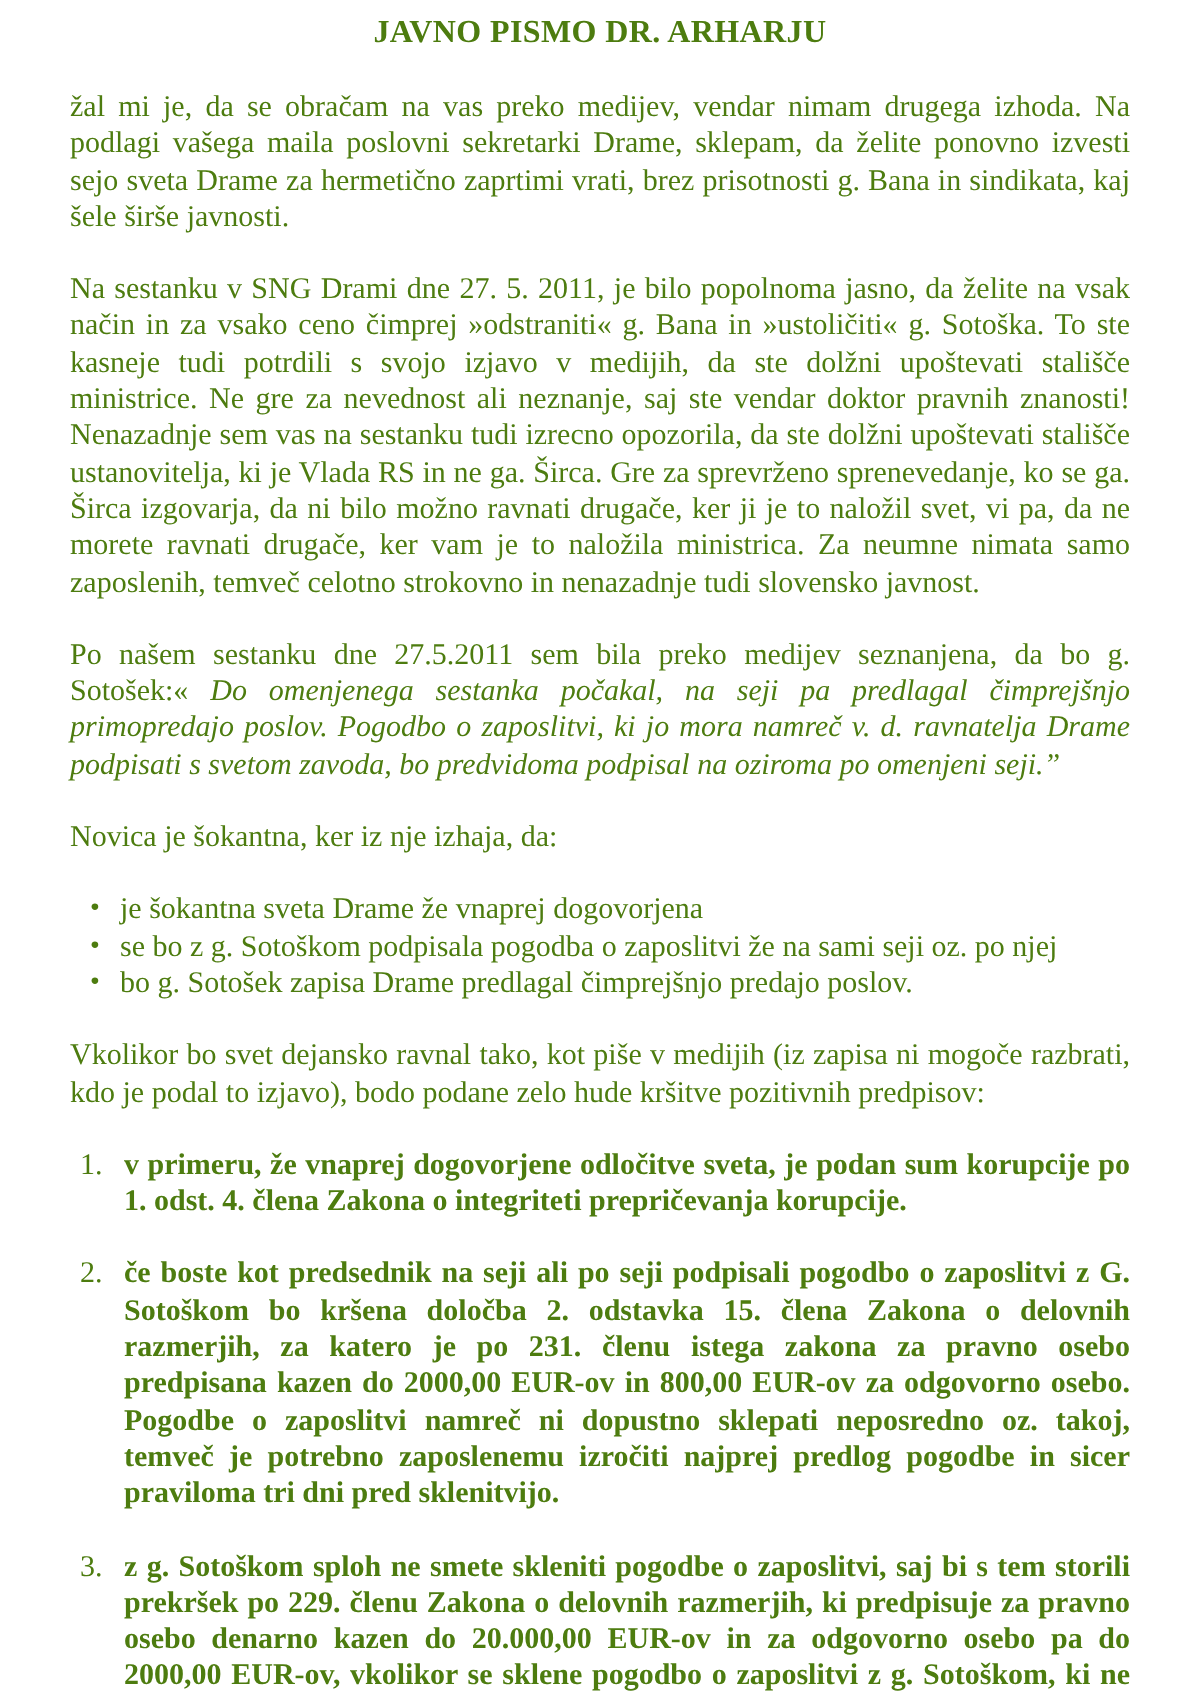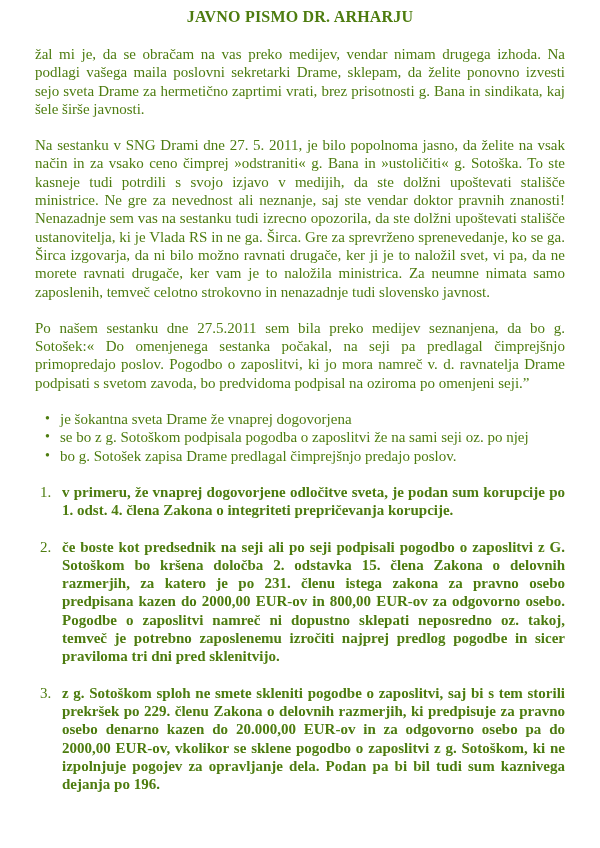--- a/index.html
+++ b/index.html
@@ -27,20 +27,21 @@
     text-align: center;
     margin: 0 0 19px 0;
     line-height: 19px;
     letter-spacing: 0.2px;
   }
   .para {
     text-align: justify;
     margin: 16px 0 18px 0;
   }
   .para .quoted {
+    font-style: italic;
   }
   ul.bullets {
     list-style: none;
     margin: 0 0 18px 0;
     padding: 0;
   }
   .bullet-item {
     display: flex;
     align-items: flex-start;
   }
@@ -86,36 +87,38 @@
 
   <p class="para">žal mi je, da se obračam na vas preko medijev, vendar nimam drugega izhoda. Na podlagi vašega maila poslovni sekretarki Drame, sklepam, da želite ponovno izvesti sejo sveta Drame za hermetično zaprtimi vrati, brez prisotnosti g. Bana in sindikata, kaj šele širše javnosti.</p>
 
   <p class="para">Na sestanku v SNG Drami dne 27. 5. 2011, je bilo popolnoma jasno, da želite na vsak način in za vsako ceno čimprej »odstraniti« g. Bana in »ustoličiti« g. Sotoška. To ste kasneje tudi potrdili s svojo izjavo v medijih, da ste dolžni upoštevati stališče ministrice. Ne gre za nevednost ali neznanje, saj ste vendar doktor pravnih znanosti! Nenazadnje sem vas na sestanku tudi izrecno opozorila, da ste dolžni upoštevati stališče ustanovitelja, ki je Vlada RS in ne ga. Širca. Gre za sprevrženo sprenevedanje, ko se ga. Širca izgovarja, da ni bilo možno ravnati drugače, ker ji je to naložil svet, vi pa, da ne morete ravnati drugače, ker vam je to naložila ministrica. Za neumne nimata samo zaposlenih, temveč celotno strokovno in nenazadnje tudi slovensko javnost.</p>
 
   <p class="para">
     <span>Po našem sestanku dne 27.5.2011 sem bila preko medijev seznanjena, da bo g. Sotošek:«</span>
     <span class="quoted">Do omenjenega sestanka počakal, na seji pa predlagal čimprejšnjo primopredajo poslov. Pogodbo o zaposlitvi, ki jo mora namreč v. d. ravnatelja Drame podpisati s svetom zavoda, bo predvidoma podpisal na oziroma po omenjeni seji.”</span>
   </p>
 
+  <p class="para">Novica je šokantna, ker iz nje izhaja, da:</p>
 
   <ul class="bullets">
     <li class="bullet-item">
       <span class="bullet-marker">•</span>
       <span class="bullet-text">je šokantna sveta Drame že vnaprej dogovorjena</span>
     </li>
     <li class="bullet-item">
       <span class="bullet-marker">•</span>
       <span class="bullet-text">se bo z g. Sotoškom podpisala pogodba o zaposlitvi že na sami seji oz. po njej</span>
     </li>
     <li class="bullet-item">
       <span class="bullet-marker">•</span>
       <span class="bullet-text">bo g. Sotošek zapisa Drame predlagal čimprejšnjo predajo poslov.</span>
     </li>
   </ul>
 
+  <p class="para">Vkolikor bo svet dejansko ravnal tako, kot piše v medijih (iz zapisa ni mogoče razbrati, kdo je podal to izjavo), bodo podane zelo hude kršitve pozitivnih predpisov:</p>
 
   <ol class="numbered">
     <li class="num-item">
       <span class="num-marker">1.</span>
       <span class="num-text">v primeru, že vnaprej dogovorjene odločitve sveta, je podan sum korupcije po 1. odst. 4. člena Zakona o integriteti prepričevanja korupcije.</span>
     </li>
     <li class="num-item">
       <span class="num-marker">2.</span>
       <span class="num-text">če boste kot predsednik na seji ali po seji podpisali pogodbo o zaposlitvi z G. Sotoškom bo kršena določba 2. odstavka 15. člena Zakona o delovnih razmerjih, za katero je po 231. členu istega zakona za pravno osebo predpisana kazen do 2000,00 EUR-ov in 800,00 EUR-ov za odgovorno osebo. Pogodbe o zaposlitvi namreč ni dopustno sklepati neposredno oz. takoj, temveč je potrebno zaposlenemu izročiti najprej predlog pogodbe in sicer praviloma tri dni pred sklenitvijo.</span>
     </li>

